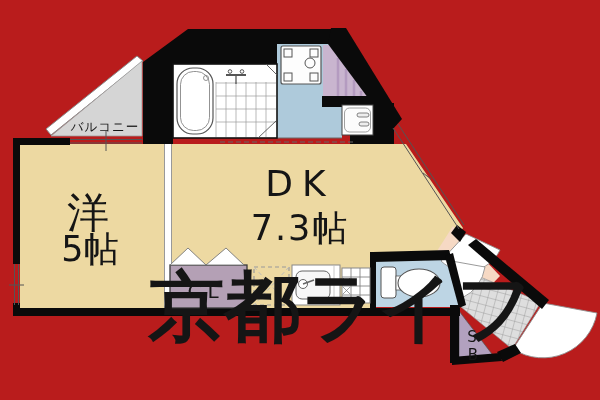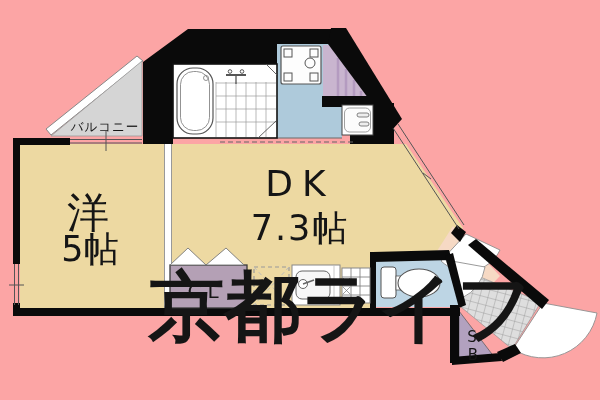--- a/index.html
+++ b/index.html
@@ -1,16 +1,16 @@
 <!DOCTYPE html>
 <html><head>
 <meta charset="utf-8">
 <style>
   html,body{margin:0;padding:0;background:#fff;}
-  .stage{position:relative;width:600px;height:400px;background:#fca5a5;overflow:hidden;
+  .stage{position:relative;width:600px;height:400px;background:#b91c1c;overflow:hidden;
          font-family:"DejaVu Sans","Liberation Sans",sans-serif;}
   svg{display:block;}
   text{font-family:"DejaVu Sans","Liberation Sans",sans-serif;fill:#151515;}
   .room-kanji{font-size:42px;}
   .room-size{font-size:35px;}
   .dk-label{font-size:36px;letter-spacing:9px;}
   .dk-size{font-size:35px;letter-spacing:2px;}
   .cl-label{font-size:20px;letter-spacing:6px;}
   .sb-letter{font-size:15px;}
   .balcony-label{font-size:12.5px;letter-spacing:1px;}

